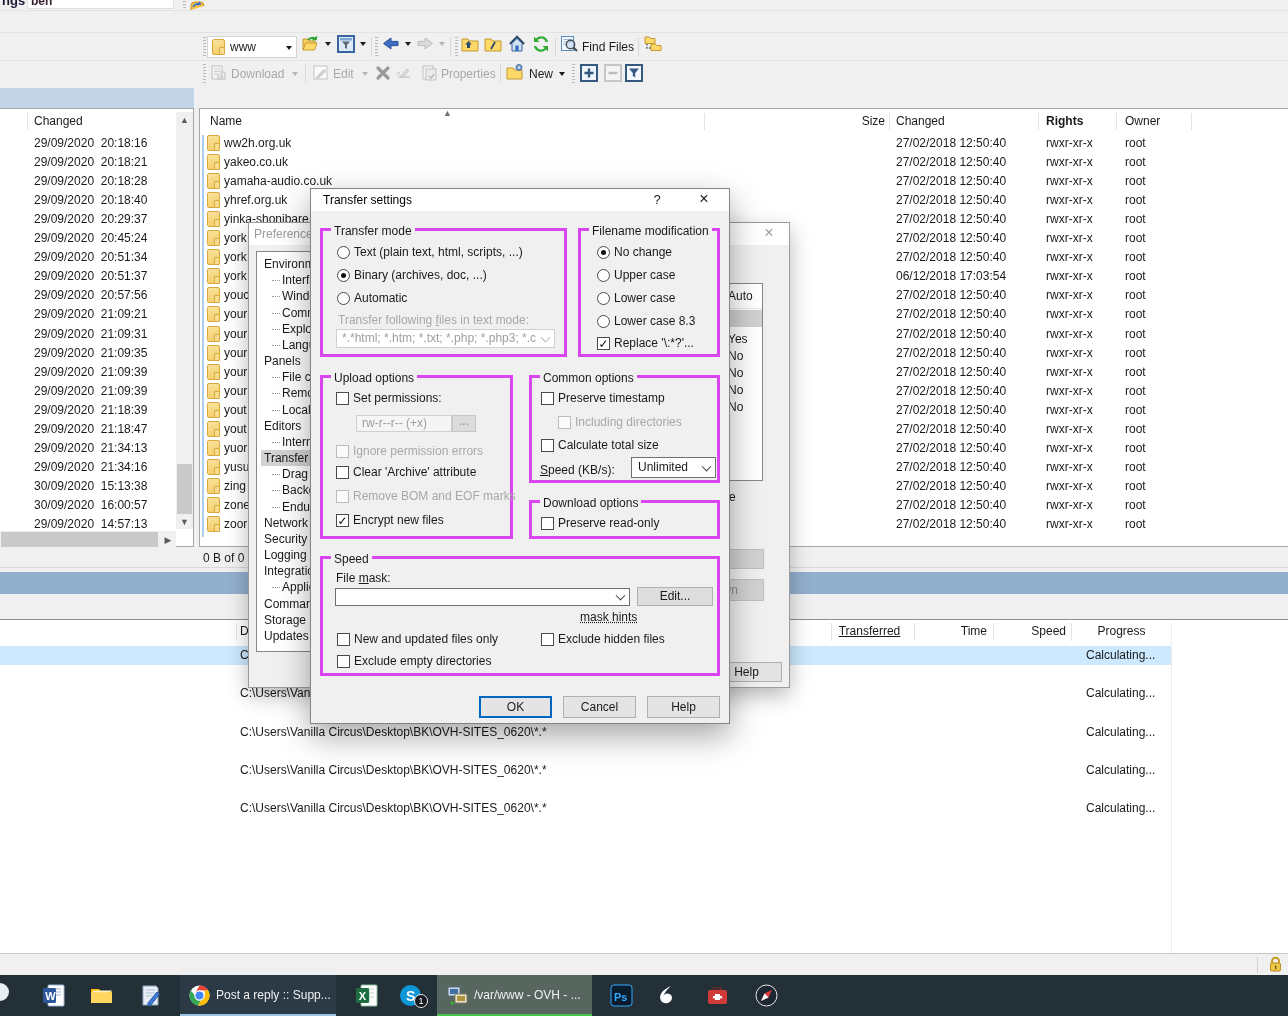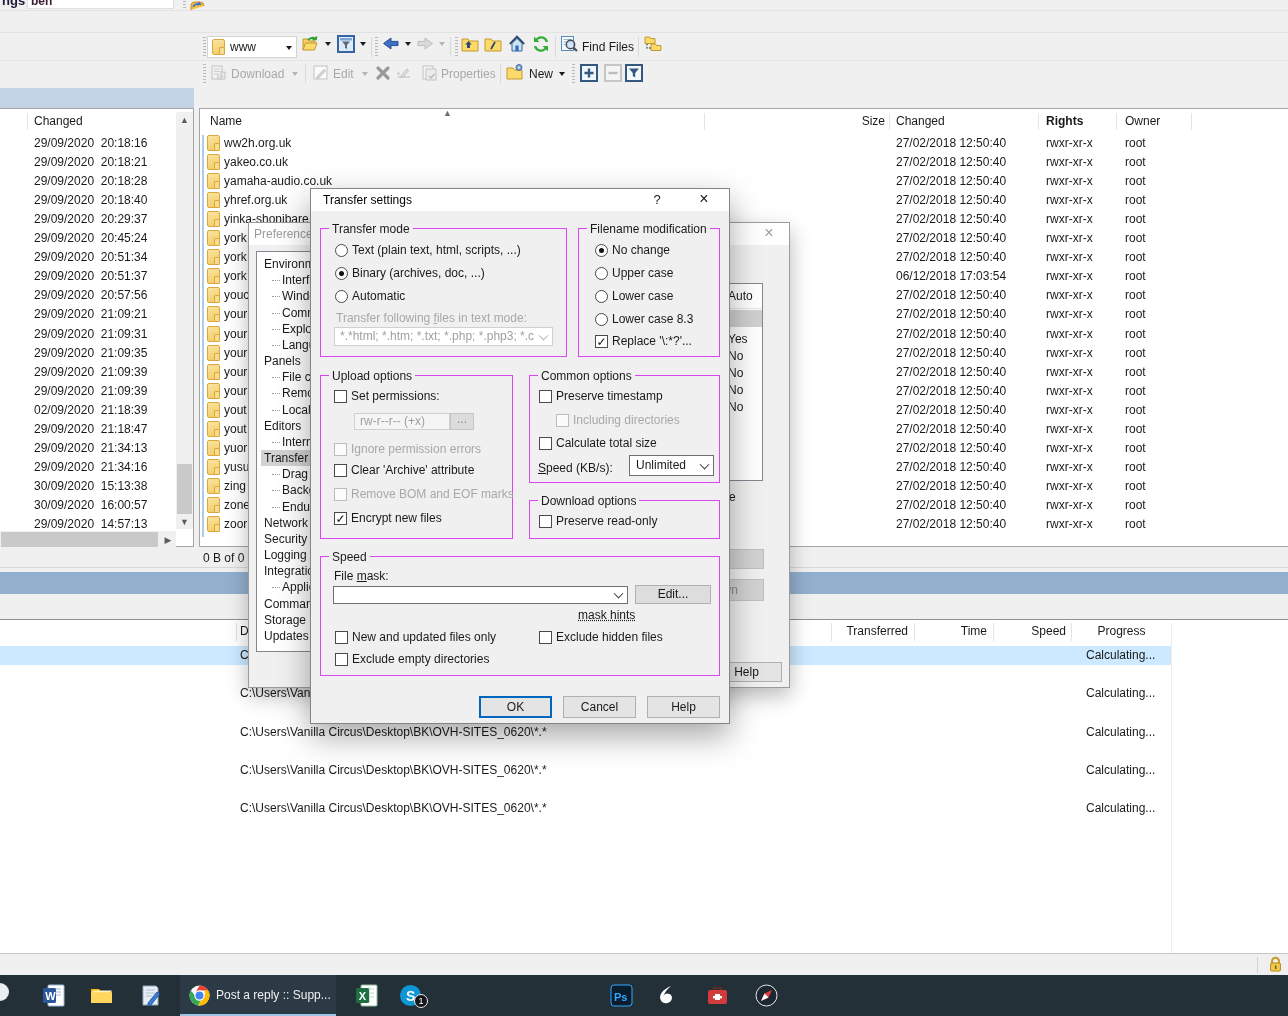--- a/index.html
+++ b/index.html
@@ -44,21 +44,21 @@
   .sarrow { position:absolute; color:#5c5c5c; font-size:9px; text-align:center; }
 
   
   #queue-header div { position:absolute; height:23px; line-height:23px; }
   .qrow { position:absolute; height:19px; line-height:19px; white-space:pre; }
 
   
   .dialog { background:#f0f0f0; }
   .titlebar { position:absolute; left:0; top:0; right:0; height:22px; background:#fff; }
   .grouplbl { position:absolute; top:-7px; left:8px; background:#f0f0f0; padding:0 3px; white-space:nowrap; }
-  .group { position:absolute; border:1px solid #d946ef;text-decoration:underline; }
+  .group { position:absolute; border:3px solid #d946ef;text-decoration:underline; }
 
   .rb { position:absolute; width:13px; height:13px; border:1px solid #4a4a4a; border-radius:50%; background:#fff; }
   .rb.sel::after { content:""; position:absolute; left:3px; top:3px; width:5px; height:5px; border-radius:50%; background:#111; }
   .cb { position:absolute; width:13px; height:13px; border:1px solid #4a4a4a; background:#fff; font-size:12px; line-height:12px; text-align:center; color:#111; }
   .cb.dis { border-color:#bcbcbc; background:#fbfbfb; }
   .ctl-lbl { position:absolute; white-space:nowrap; line-height:15px; }
   .combo { position:absolute; background:#fff; border:1px solid #707070; line-height:17px; white-space:nowrap; overflow:hidden; }
   .combo.dis { border-color:#d0d0d0; color:#9f9f9f; }
   .chev { position:absolute; right:5px; top:50%; width:7px; height:7px; border-right:1.4px solid #3c3c3c; border-bottom:1.4px solid #3c3c3c; transform:translateY(-70%) rotate(45deg); }
   .combo.dis .chev { border-color:#b5b5b5; }
@@ -270,21 +270,21 @@
         <div class="row" style="left: 34px; top: calc(25px + var(--i)*19.05px); --i: 4;"><span class="abs" style="left:0; top:0;">29/09/2020  20:29:37</span></div>
         <div class="row" style="left: 34px; top: calc(25px + var(--i)*19.05px); --i: 5;"><span class="abs" style="left:0; top:0;">29/09/2020  20:45:24</span></div>
         <div class="row" style="left: 34px; top: calc(25px + var(--i)*19.05px); --i: 6;"><span class="abs" style="left:0; top:0;">29/09/2020  20:51:34</span></div>
         <div class="row" style="left: 34px; top: calc(25px + var(--i)*19.05px); --i: 7;"><span class="abs" style="left:0; top:0;">29/09/2020  20:51:37</span></div>
         <div class="row" style="left: 34px; top: calc(25px + var(--i)*19.05px); --i: 8;"><span class="abs" style="left:0; top:0;">29/09/2020  20:57:56</span></div>
         <div class="row" style="left: 34px; top: calc(25px + var(--i)*19.05px); --i: 9;"><span class="abs" style="left:0; top:0;">29/09/2020  21:09:21</span></div>
         <div class="row" style="left: 34px; top: calc(25px + var(--i)*19.05px); --i: 10;"><span class="abs" style="left:0; top:0;">29/09/2020  21:09:31</span></div>
         <div class="row" style="left: 34px; top: calc(25px + var(--i)*19.05px); --i: 11;"><span class="abs" style="left:0; top:0;">29/09/2020  21:09:35</span></div>
         <div class="row" style="left: 34px; top: calc(25px + var(--i)*19.05px); --i: 12;"><span class="abs" style="left:0; top:0;">29/09/2020  21:09:39</span></div>
         <div class="row" style="left: 34px; top: calc(25px + var(--i)*19.05px); --i: 13;"><span class="abs" style="left:0; top:0;">29/09/2020  21:09:39</span></div>
-        <div class="row" style="left: 34px; top: calc(25px + var(--i)*19.05px); --i: 14;"><span class="abs" style="left:0; top:0;">02/09/2020  21:18:39</span></div>
+        <div class="row" style="left: 34px; top: calc(25px + var(--i)*19.05px); --i: 14;"><span class="abs" style="left:0; top:0;">29/09/2020  21:18:39</span></div>
         <div class="row" style="left: 34px; top: calc(25px + var(--i)*19.05px); --i: 15;"><span class="abs" style="left:0; top:0;">29/09/2020  21:18:47</span></div>
         <div class="row" style="left: 34px; top: calc(25px + var(--i)*19.05px); --i: 16;"><span class="abs" style="left:0; top:0;">29/09/2020  21:34:13</span></div>
         <div class="row" style="left: 34px; top: calc(25px + var(--i)*19.05px); --i: 17;"><span class="abs" style="left:0; top:0;">29/09/2020  21:34:16</span></div>
         <div class="row" style="left: 34px; top: calc(25px + var(--i)*19.05px); --i: 18;"><span class="abs" style="left:0; top:0;">30/09/2020  15:13:38</span></div>
         <div class="row" style="left: 34px; top: calc(25px + var(--i)*19.05px); --i: 19;"><span class="abs" style="left:0; top:0;">30/09/2020  16:00:57</span></div>
         <div class="row" style="left: 34px; top: calc(25px + var(--i)*19.05px); --i: 20;"><span class="abs" style="left:0; top:0;">29/09/2020  14:57:13</span></div>
     </div>
 
     <div class="sbar abs" style="left:176px; top:3px; width:17px; height:417px;">
       <div class="sarrow" style="left:0; top:3px; width:17px;">▲</div>
@@ -465,21 +465,21 @@
   <div class="abs" style="left:0; top:537px; width:1288px; height:20px; background:#f0f0f0; border-bottom:1px solid #d8d8d8;">
     <span class="abs" style="left:203px; top:3px;">0 B of 0 B</span>
   </div>
 
   <div class="abs" style="left:0; top:561px; width:1288px; height:22px; background:#92afce;"></div>
   <div class="abs" style="left:0; top:608px; width:1288px; height:1px; background:#8f8f8f;"></div>
 
   <div class="abs" style="left:0; top:609px; width:1288px; height:333px; background:#fff;">
     <div id="queue-header">
       <div style="left:240px;">Destination</div>
-      <div style="left:831px; width:77px; text-align:right;">Transferred</div>
+      <div style="left:831px; width:77px; text-align:center;text-decoration:underline;">Transferred</div>
       <div style="left:914px; width:73px; text-align:right;">Time</div>
       <div style="left:993px; width:73px; text-align:right;">Speed</div>
       <div style="left:1071px; width:101px; text-align:center;">Progress</div>
     </div>
     <div class="coldiv" style="left:236px; top:3px; height:18px;"></div>
     <div class="coldiv" style="left:831px; top:3px; height:18px;"></div>
     <div class="coldiv" style="left:914px; top:3px; height:18px;"></div>
     <div class="coldiv" style="left:993px; top:3px; height:18px;"></div>
     <div class="coldiv" style="left:1071px; top:3px; height:18px;"></div>
     <div class="coldiv" style="left:1171px; top:3px; height:330px; background:#ededed;"></div>
@@ -770,20 +770,33 @@
   </span>
 
   <span class="tb-icon" style="left:399px;">
     <svg viewBox="0 0 23 23">
         <circle cx="11.5" cy="11.5" r="10.5" fill="#0d97d6"></circle>
         <text x="7" y="16.5" font-size="14" font-weight="bold" fill="#fff">S</text>
       </svg>
   </span>
   <span class="abs" style="left:414px; top:19px; width:14px; height:14px; border-radius:50%; background:#16161d; border:1px solid #e8e8e8; color:#fff; font-size:9px; text-align:center; line-height:13px;">1</span>
 
+  <div class="tb-btn" style="left:437px; width:155px; background:#57675f;">
+    <span class="tb-icon" style="left:9px;">
+      <svg viewBox="0 0 23 23">
+          <rect x="2" y="3" width="12" height="9" rx="1" fill="#cfd8e6" stroke="#5c6b80"></rect>
+          <rect x="4" y="5" width="8" height="5" fill="#3d6ea5"></rect>
+          <rect x="9" y="10" width="12" height="9" rx="1" fill="#e8e3cf" stroke="#807a5c"></rect>
+          <rect x="11" y="12" width="8" height="5" fill="#b0933c"></rect>
+          <path d="M5 17 l4 2 -4 2 Z" fill="#35b335"></path>
+        </svg>
+    </span>
+    <span class="tb-label" style="left:37px; font-size:12px;">/var/www - OVH - ...</span>
+    <div class="tb-underline" style="background:#4ac44a;"></div>
+  </div>
 
   <span class="tb-icon" style="left:610px;">
     <svg viewBox="0 0 23 23">
         <rect x="1" y="1" width="21" height="21" rx="3" fill="#0b1c2c" stroke="#31a8ff"></rect>
         <text x="4" y="16.5" font-size="11" font-weight="bold" fill="#31a8ff">Ps</text>
       </svg>
   </span>
   <span class="tb-icon" style="left:655px;">
     <svg viewBox="0 0 23 23">
         <path d="M16 2 C7 6 4 11 5.5 15.5 a6 6 0 0 0 11.5 -1.5 a4.5 4.5 0 0 0 -8.5 -2 c1 -3.5 3.5 -6.5 7.5 -10 Z" fill="#fff"></path>

